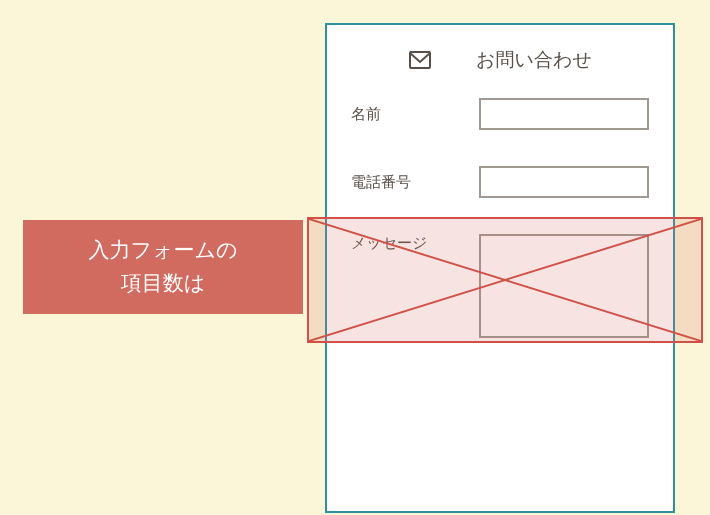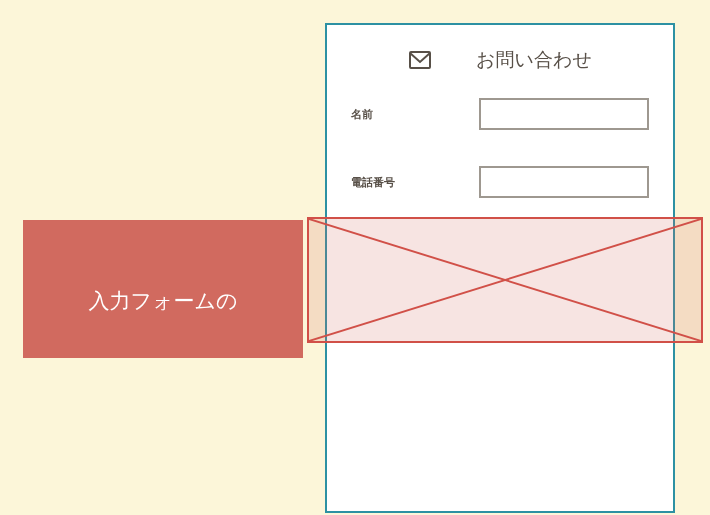--- a/index.html
+++ b/index.html
@@ -9,25 +9,25 @@
     background: #fcf6d9;
     font-family: "Hiragino Sans", "Yu Gothic", "Meiryo", sans-serif;
     position: relative;
     overflow: hidden;
   }
   .callout {
     position: absolute;
     left: 23px;
     top: 220px;
     width: 280px;
-    height: 138px;
+    height: 94px;
     background: #d16a5f;
     color: #fff;
     display: flex;
-    align-items: flex-end;
+    align-items: center;
     justify-content: center;
     text-align: center;
     font-size: 21px;
     line-height: 1.55;
     font-weight: 500;
     padding: 8px;
   }
   .form-panel {
     position: absolute;
     left: 325px;
@@ -61,23 +61,23 @@
     align-items: center;
     justify-content: space-between;
     padding: 0 24px;
     margin-bottom: 36px;
   }
   .field-row.msg {
     align-items: flex-start;
     margin-bottom: 0;
   }
   .field-label {
-    font-size: 11px;
+    font-size: 15px;
     color: #585048;
-    font-weight: 700;
+    font-weight: 400;
   }
   .field-input {
     width: 170px;
     height: 32px;
     border: 2px solid #9e9890;
     background: #fff;
   }
   .field-textarea {
     width: 170px;
     height: 104px;
@@ -100,21 +100,21 @@
     width: 100%;
     height: 100%;
   }
 </style>
 </head>
 <body>
 
 <div class="callout">
   <div>
     <span>入力フォームの</span><br>
-    <br>
+    <span>項目数は</span><br>
   </div>
 </div>
 
 <div class="form-panel">
 
   <div class="form-title-row">
     <span class="icon">
       <svg viewBox="0 0 24 24" fill="none" stroke="#585048" stroke-width="2">
         <rect x="2" y="4" width="20" height="16" rx="1"></rect>
         <path d="M2 5 L12 14 L22 5"></path>
@@ -128,20 +128,24 @@
     <div class="field-input"></div>
   </div>
 
 
   <div class="field-row">
     <span class="field-label">電話番号</span>
     <div class="field-input"></div>
   </div>
 
 
+  <div class="field-row msg">
+    <span class="field-label">メッセージ</span>
+    <div class="field-textarea"></div>
+  </div>
 
 </div>
 
 <div class="cross-box">
   <svg viewBox="0 0 396 126" preserveAspectRatio="none">
     <line x1="0" y1="0" x2="396" y2="126" stroke="#d15048" stroke-width="2"></line>
     <line x1="396" y1="0" x2="0" y2="126" stroke="#d15048" stroke-width="2"></line>
   </svg>
 </div>
 

